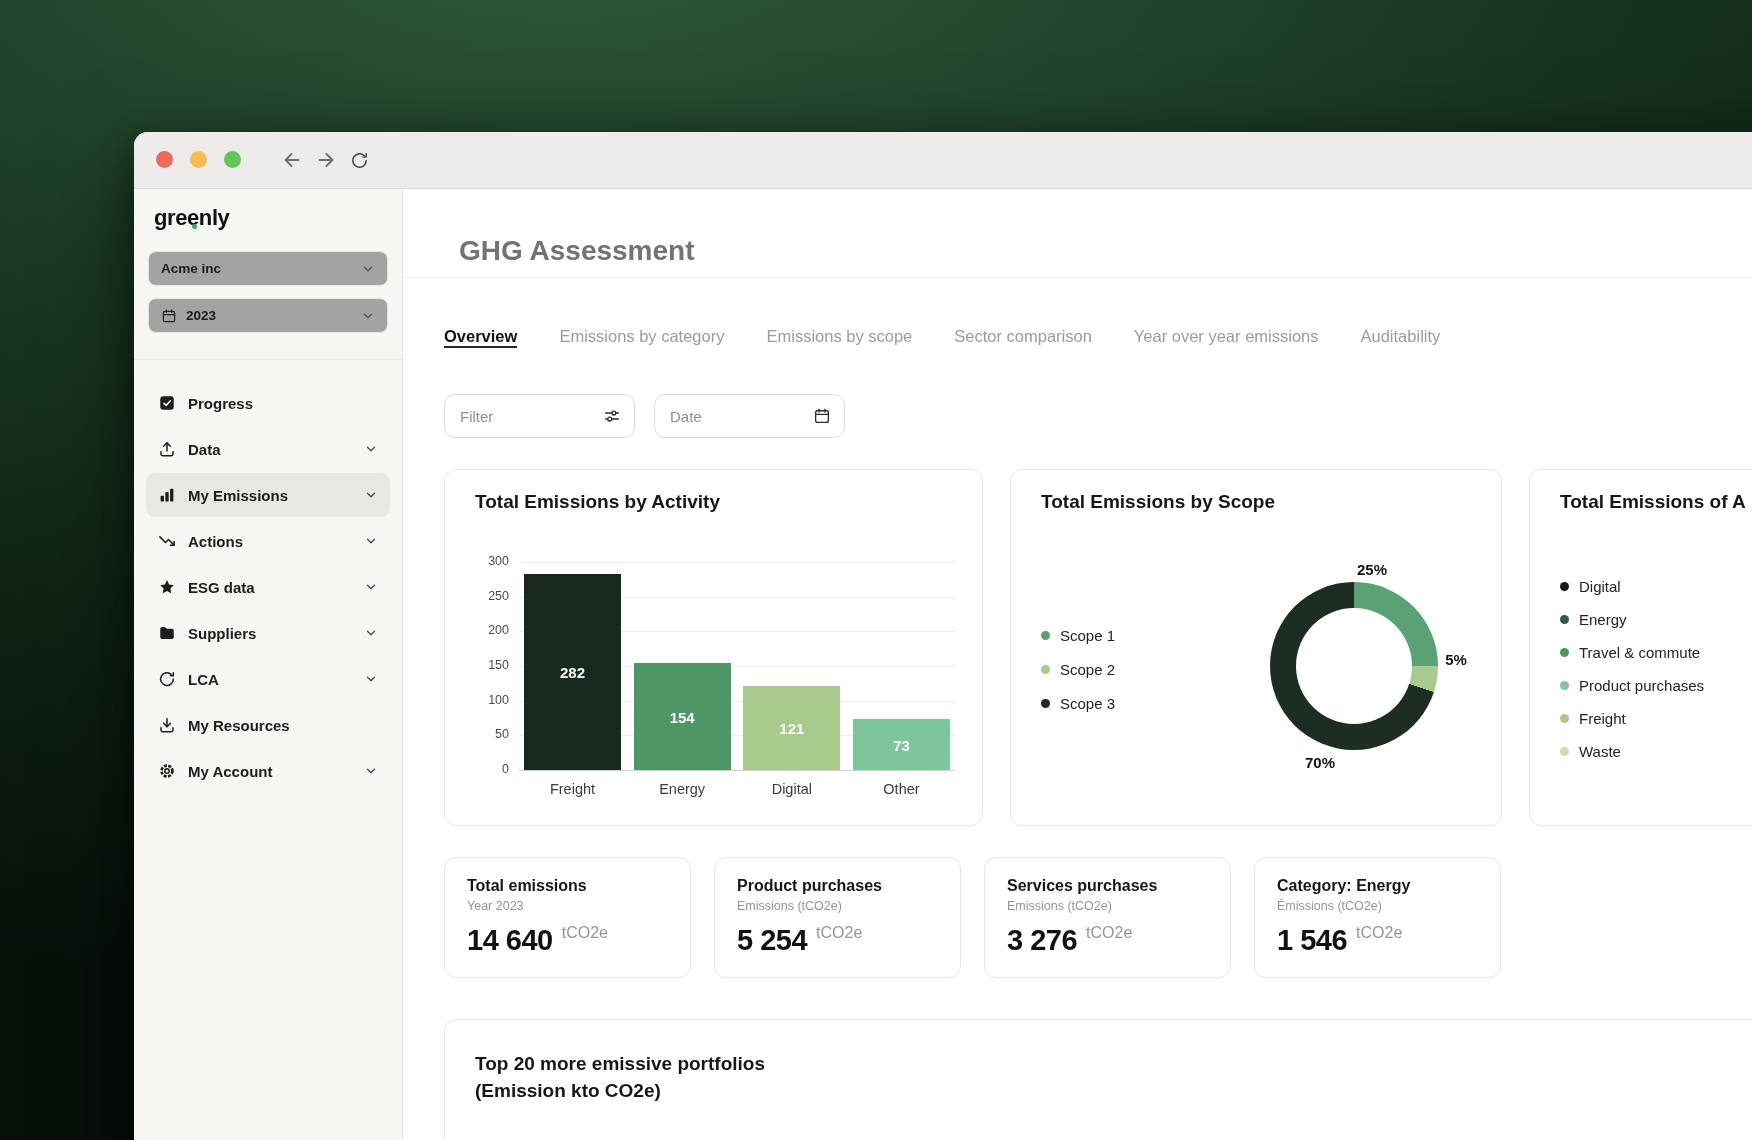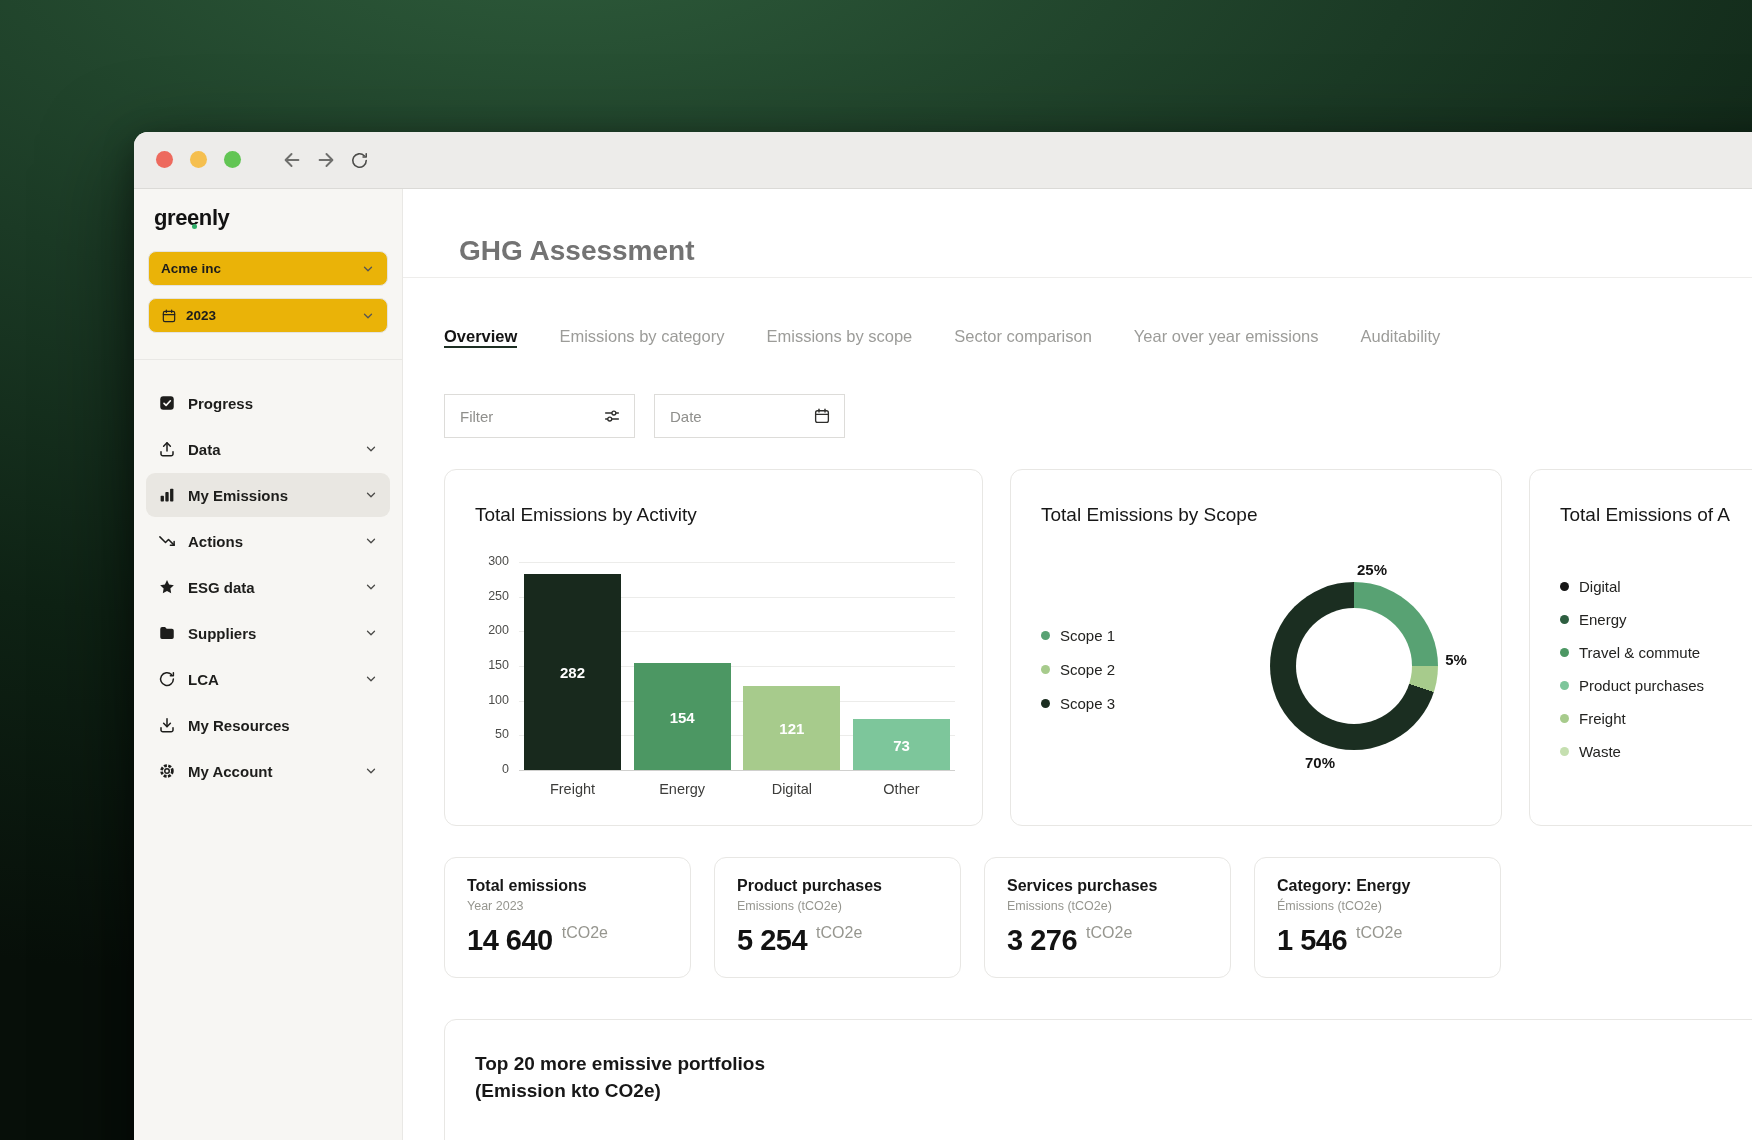--- a/index.html
+++ b/index.html
@@ -20,21 +20,21 @@
   .navbtn{position:absolute;top:17px;width:22px;height:22px;color:#6f6f6d;background:none;border:none;padding:0;}
   .navbtn svg{width:22px;height:22px;display:block}
   .navbtn.back{left:147px}
   .navbtn.fwd{left:181px}
   .navbtn.refresh{left:216px;color:#4c4c4a}
   .navbtn.refresh svg{width:19px;height:19px;margin-top:1px}
   
   .sidebar{position:absolute;left:0;top:57px;bottom:0;width:268px;background:#f7f6f3;border-right:1px solid #e9e8e5;}
   .logo{position:absolute;left:20px;top:16px;font-size:22px;font-weight:700;color:#121212;letter-spacing:-0.4px;}
   .logo-dot{position:absolute;left:38px;top:19px;width:5px;height:5px;border-radius:50%;background:#2fae68;}
-  .select{position:absolute;left:14px;width:240px;height:35px;background:#eab308;border:1px solid #e4e3e0;border-radius:8px;
+  .select{position:absolute;left:14px;width:240px;height:35px;background:#a3a3a3;border:1px solid #e4e3e0;border-radius:8px;
     display:flex;align-items:center;gap:9px;padding:0 12px;box-sizing:border-box;font-size:13.5px;font-weight:600;color:#1c1c1c;}
   .select.org{top:62px}
   .select.year{top:109px}
   .sel-chev{margin-left:auto;width:14px;height:14px;color:#555;display:inline-flex}
   .sel-chev svg{width:14px;height:14px}
   .sel-cal{width:16px;height:16px;color:#232321;display:inline-flex}
   .sel-cal svg{width:16px;height:16px}
   .side-div{position:absolute;left:0;right:0;top:170px;height:1px;background:#e9e8e5}
   .menu{position:absolute;left:12px;right:12px;top:192px}
   .menu-item{display:flex;align-items:center;height:44px;margin-bottom:2px;padding:0 12px;border-radius:9px;
@@ -45,32 +45,32 @@
   .mi-chev{margin-left:auto;width:14px;height:14px;color:#4a4a48;display:inline-flex}
   .mi-chev svg{width:14px;height:14px}
   
   .main{position:absolute;left:269px;top:57px;right:0;bottom:0;background:#fff;}
   .page-title{position:absolute;left:56px;top:27px;font-size:28px;font-weight:700;color:#737373;}
   .main-div{position:absolute;left:0;right:0;top:88px;height:1px;background:#eeedeb}
   .tabs{position:absolute;left:41px;top:138px;display:flex;gap:42px;}
   .tab{font-size:16.5px;color:#9c9c99;padding-bottom:0;border-bottom:2.5px solid transparent;white-space:nowrap;}
   .tab.active{color:#141414;font-weight:600;border-bottom-color:#1d2f23;}
   .filters{position:absolute;left:41px;top:205px;display:flex;gap:19px;}
-  .filter-box{width:191px;height:44px;border:1px solid #dddcd9;border-radius:0;display:flex;align-items:center;
+  .filter-box{width:191px;height:44px;border:1px solid #dddcd9;border-radius:11px;display:flex;align-items:center;
     padding:0 13px;box-sizing:border-box;background:#fff;}
   .filter-box input{border:none;outline:none;flex:1;font-size:15px;font-family:inherit;color:#222;min-width:0;background:transparent}
   .filter-box input::placeholder{color:#8f8f8c}
   .fb-icon{width:18px;height:18px;color:#2e2e2c;margin-left:8px;display:inline-flex}
   .fb-icon svg{width:18px;height:18px}
   
   .card{position:absolute;background:#fff;border:1px solid #e8e7e4;border-radius:12px;box-sizing:border-box}
   #card-activity{left:41px;top:280px;width:539px;height:357px}
   #card-scope{left:607px;top:280px;width:492px;height:357px}
   #card-category{left:1126px;top:280px;width:540px;height:357px}
-  .card-title{position:absolute;left:30px;top:34px;font-size:19px;font-weight:400;color:#171717;white-space:nowrap}
+  .card-title{position:absolute;left:30px;top:21px;font-size:19px;font-weight:700;color:#171717;white-space:nowrap}
   
   .plot{position:absolute;left:74px;top:92px;width:436px;height:208px}
   .gridline{position:absolute;left:0;right:0;height:1px;background:#ececea}
   .gridline.zero{background:#d0d0ce}
   .ytick{position:absolute;left:24px;width:40px;text-align:right;font-size:12.5px;color:#4c4c4a}
   .bars{position:absolute;left:74px;top:92px;width:436px;height:208px;display:flex;justify-content:space-between;
     align-items:flex-end;padding:0 5px;box-sizing:border-box}
   .bar{width:97px;position:relative}
   .bar-val{position:absolute;top:50%;left:50%;transform:translate(-50%,-50%);color:#fff;font-size:15px;font-weight:600}
   .xlabels{position:absolute;left:74px;top:311px;width:436px;display:flex;justify-content:space-between;

